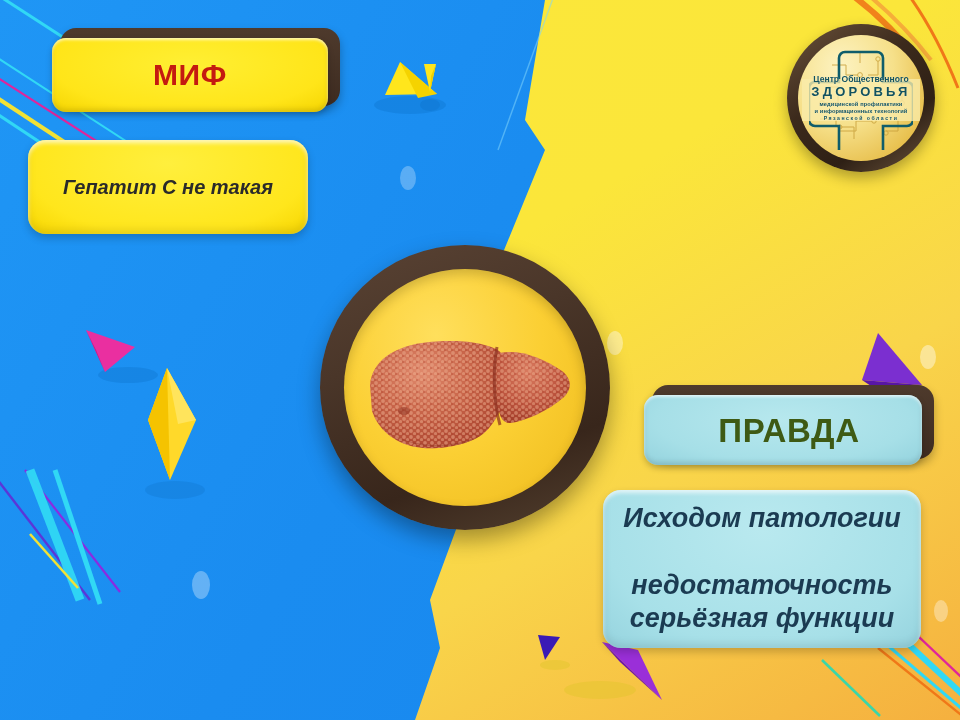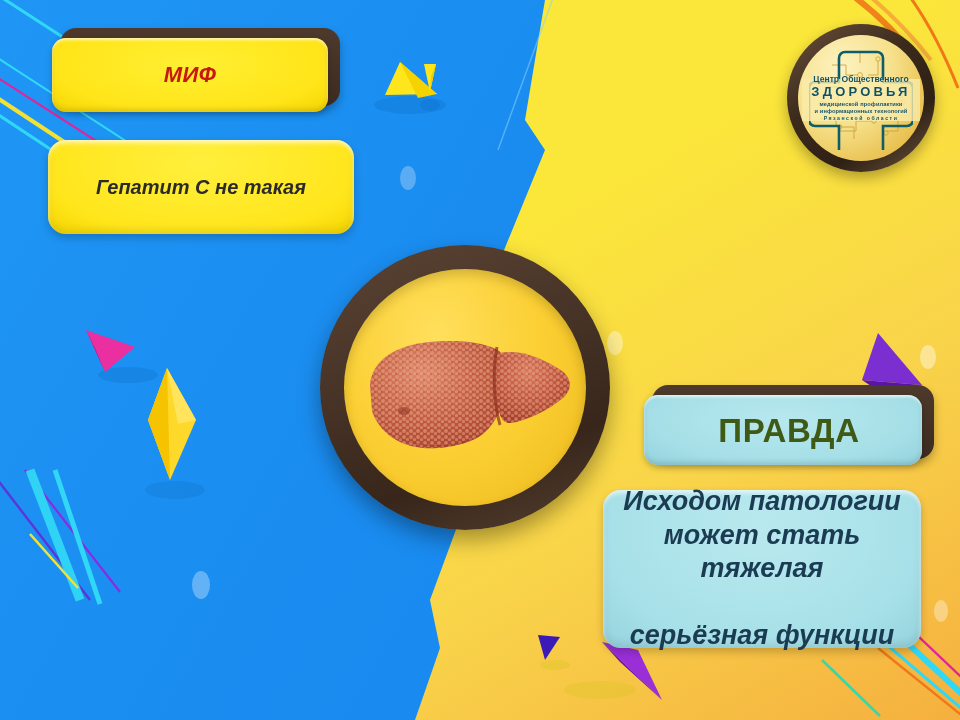--- a/index.html
+++ b/index.html
@@ -165,42 +165,42 @@
     <ellipse cx="201" cy="585" rx="9" ry="14" fill="#ffffff" opacity=".32"></ellipse>
     <ellipse cx="408" cy="178" rx="8" ry="12" fill="#ffffff" opacity=".28"></ellipse>
     <ellipse cx="615" cy="343" rx="8" ry="12" fill="#ffffff" opacity=".40"></ellipse>
     <ellipse cx="928" cy="357" rx="8" ry="12" fill="#ffffff" opacity=".42"></ellipse>
     <ellipse cx="941" cy="611" rx="7" ry="11" fill="#ffffff" opacity=".35"></ellipse>
   </svg>
 
   <div class="plaque" style="left:60px;top:28px;width:280px;height:78px;">
     <div class="plate"></div>
     <div class="face face-yellow">
-      <span class="lbl" style="font-size:22px;color:#c41a10;font-style:italic;">МИФ</span>
-    </div>
-  </div>
-
-  <div class="bubble bubble-yellow" style="left:48px;top:140px;width:306px;height:94px;">
+      <span class="lbl" style="font-size:30px;color:#c41a10;">МИФ</span>
+    </div>
+  </div>
+
+  <div class="bubble bubble-yellow" style="left:28px;top:140px;width:280px;height:94px;">
     <p style="font-size:20px;color:#2a2a2a;">
       <span>Гепатит С не такая</span><br>
     </p>
   </div>
 
   <div class="plaque" style="left:652px;top:385px;width:282px;height:74px;">
     <div class="plate"></div>
     <div class="face face-cyan">
       <span class="lbl" style="font-size:33px;color:#3e5a14;margin-left:12px;">ПРАВДА</span>
     </div>
   </div>
 
   <div class="bubble bubble-cyan" style="left:603px;top:490px;width:318px;height:158px;">
     <p style="font-size:27px;color:#1b3b52;">
       <span>Исходом патологии</span><br>
-      <span>может стать тяжелая</span><br>
       <br>
+      <span>недостаточность</span><br>
       <span>серьёзная функции</span>
     </p>
   </div>
 
   <div class="medallion">
     <div class="inner">
       <svg class="liver" viewBox="0 0 218 132">
         <defs>
           <radialGradient id="lvA" cx="38%" cy="30%" r="78%">
             <stop offset="0%" stop-color="#e08a6d"></stop>

